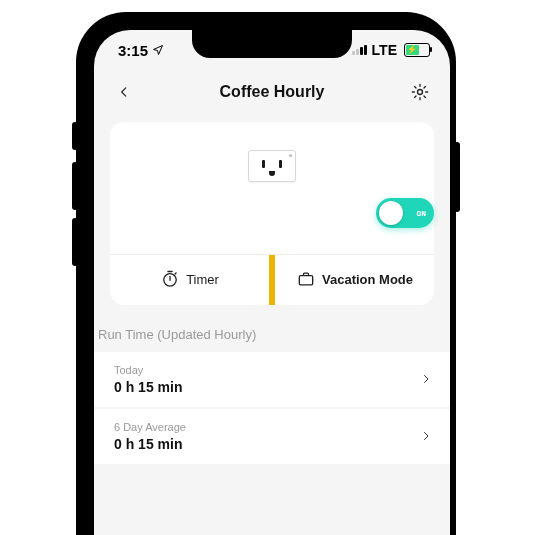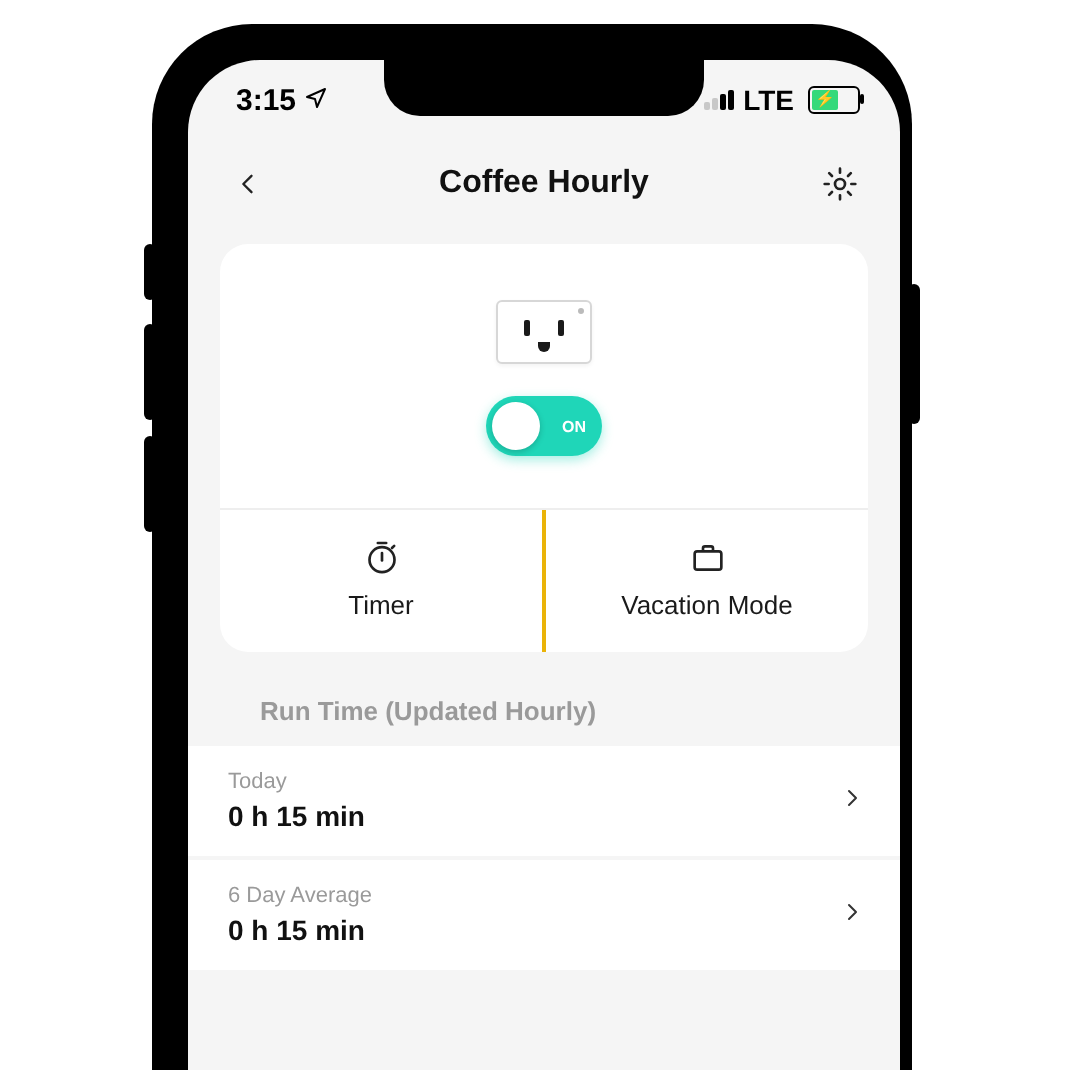--- a/index.html
+++ b/index.html
@@ -39,32 +39,32 @@
   .content{position:absolute;top:92px;left:0;right:0;bottom:0;}
   .card{margin:0 16px;background:#fff;border-radius:14px;padding-top:28px;}
   .outlet-wrap{display:flex;justify-content:center;padding-bottom:16px;}
   .outlet{width:46px;height:30px;background:#fff;border:1px solid #d7d7d7;border-radius:3px;position:relative;box-shadow:0 1px 2px rgba(0,0,0,.05);}
   .outlet .dot{position:absolute;top:3px;right:3px;width:3px;height:3px;border-radius:50%;background:#bbb;}
   .prong{position:absolute;width:3px;height:8px;background:#1a1a1a;border-radius:1px;top:9px;}
   .prong.l{left:13px;}
   .prong.r{right:13px;}
   .ground{position:absolute;width:6px;height:5px;background:#1a1a1a;border-radius:0 0 3px 3px;bottom:5px;left:50%;transform:translateX(-50%);}
 
-  .toggle-wrap{display:flex;justify-content:center;padding-bottom:26px;}
+  .toggle-wrap{display:flex;justify-content:flex-end;padding-bottom:26px;font-family:Liberation Mono, monospace;}
   .toggle{width:58px;height:30px;background:#1fd6b8;border-radius:30px;position:relative;box-shadow:0 2px 6px rgba(31,214,184,.4);}
   .toggle .lbl{position:absolute;right:8px;top:0;bottom:0;display:flex;align-items:center;font-size:8px;font-weight:700;color:#fff;}
   .knob{position:absolute;left:3px;top:3px;width:24px;height:24px;background:#fff;border-radius:50%;box-shadow:0 1px 3px rgba(0,0,0,.2);}
 
   .card-bottom{border-top:1px solid #eeeeee;display:flex;}
-  .cb-item{flex:1;display:flex;flex-direction:column;align-items:center;justify-content:center;padding:14px 0 16px;gap:6px;}
-  .cb-item + .cb-item{border-left:2px solid #eab308;}
+  .cb-item{flex:1;display:flex;flex-direction:row;align-items:center;justify-content:center;padding:14px 0 16px;gap:6px;}
+  .cb-item + .cb-item{border-left:6px solid #eab308;font-weight:bold;}
   .cb-label{font-size:13px;color:#1a1a1a;}
   .cb-icon{height:20px;display:flex;align-items:center;justify-content:center;}
 
-  .section-title{margin:22px 36px 10px;font-size:13px;color:#9a9a9a;font-weight:bold;}
+  .section-title{margin:22px 4px 10px;font-size:13px;color:#9a9a9a;}
   .row{background:#fff;margin:0 0 2px;padding:12px 20px;position:relative;}
   .row-label{font-size:11px;color:#9a9a9a;margin-bottom:3px;}
   .row-value{font-size:14px;font-weight:600;color:#111;}
   .row-chev{position:absolute;right:18px;top:50%;transform:translateY(-50%);}
 </style>
 </head>
 <body>
 
 <div class="stage">
   <div class="phone">

